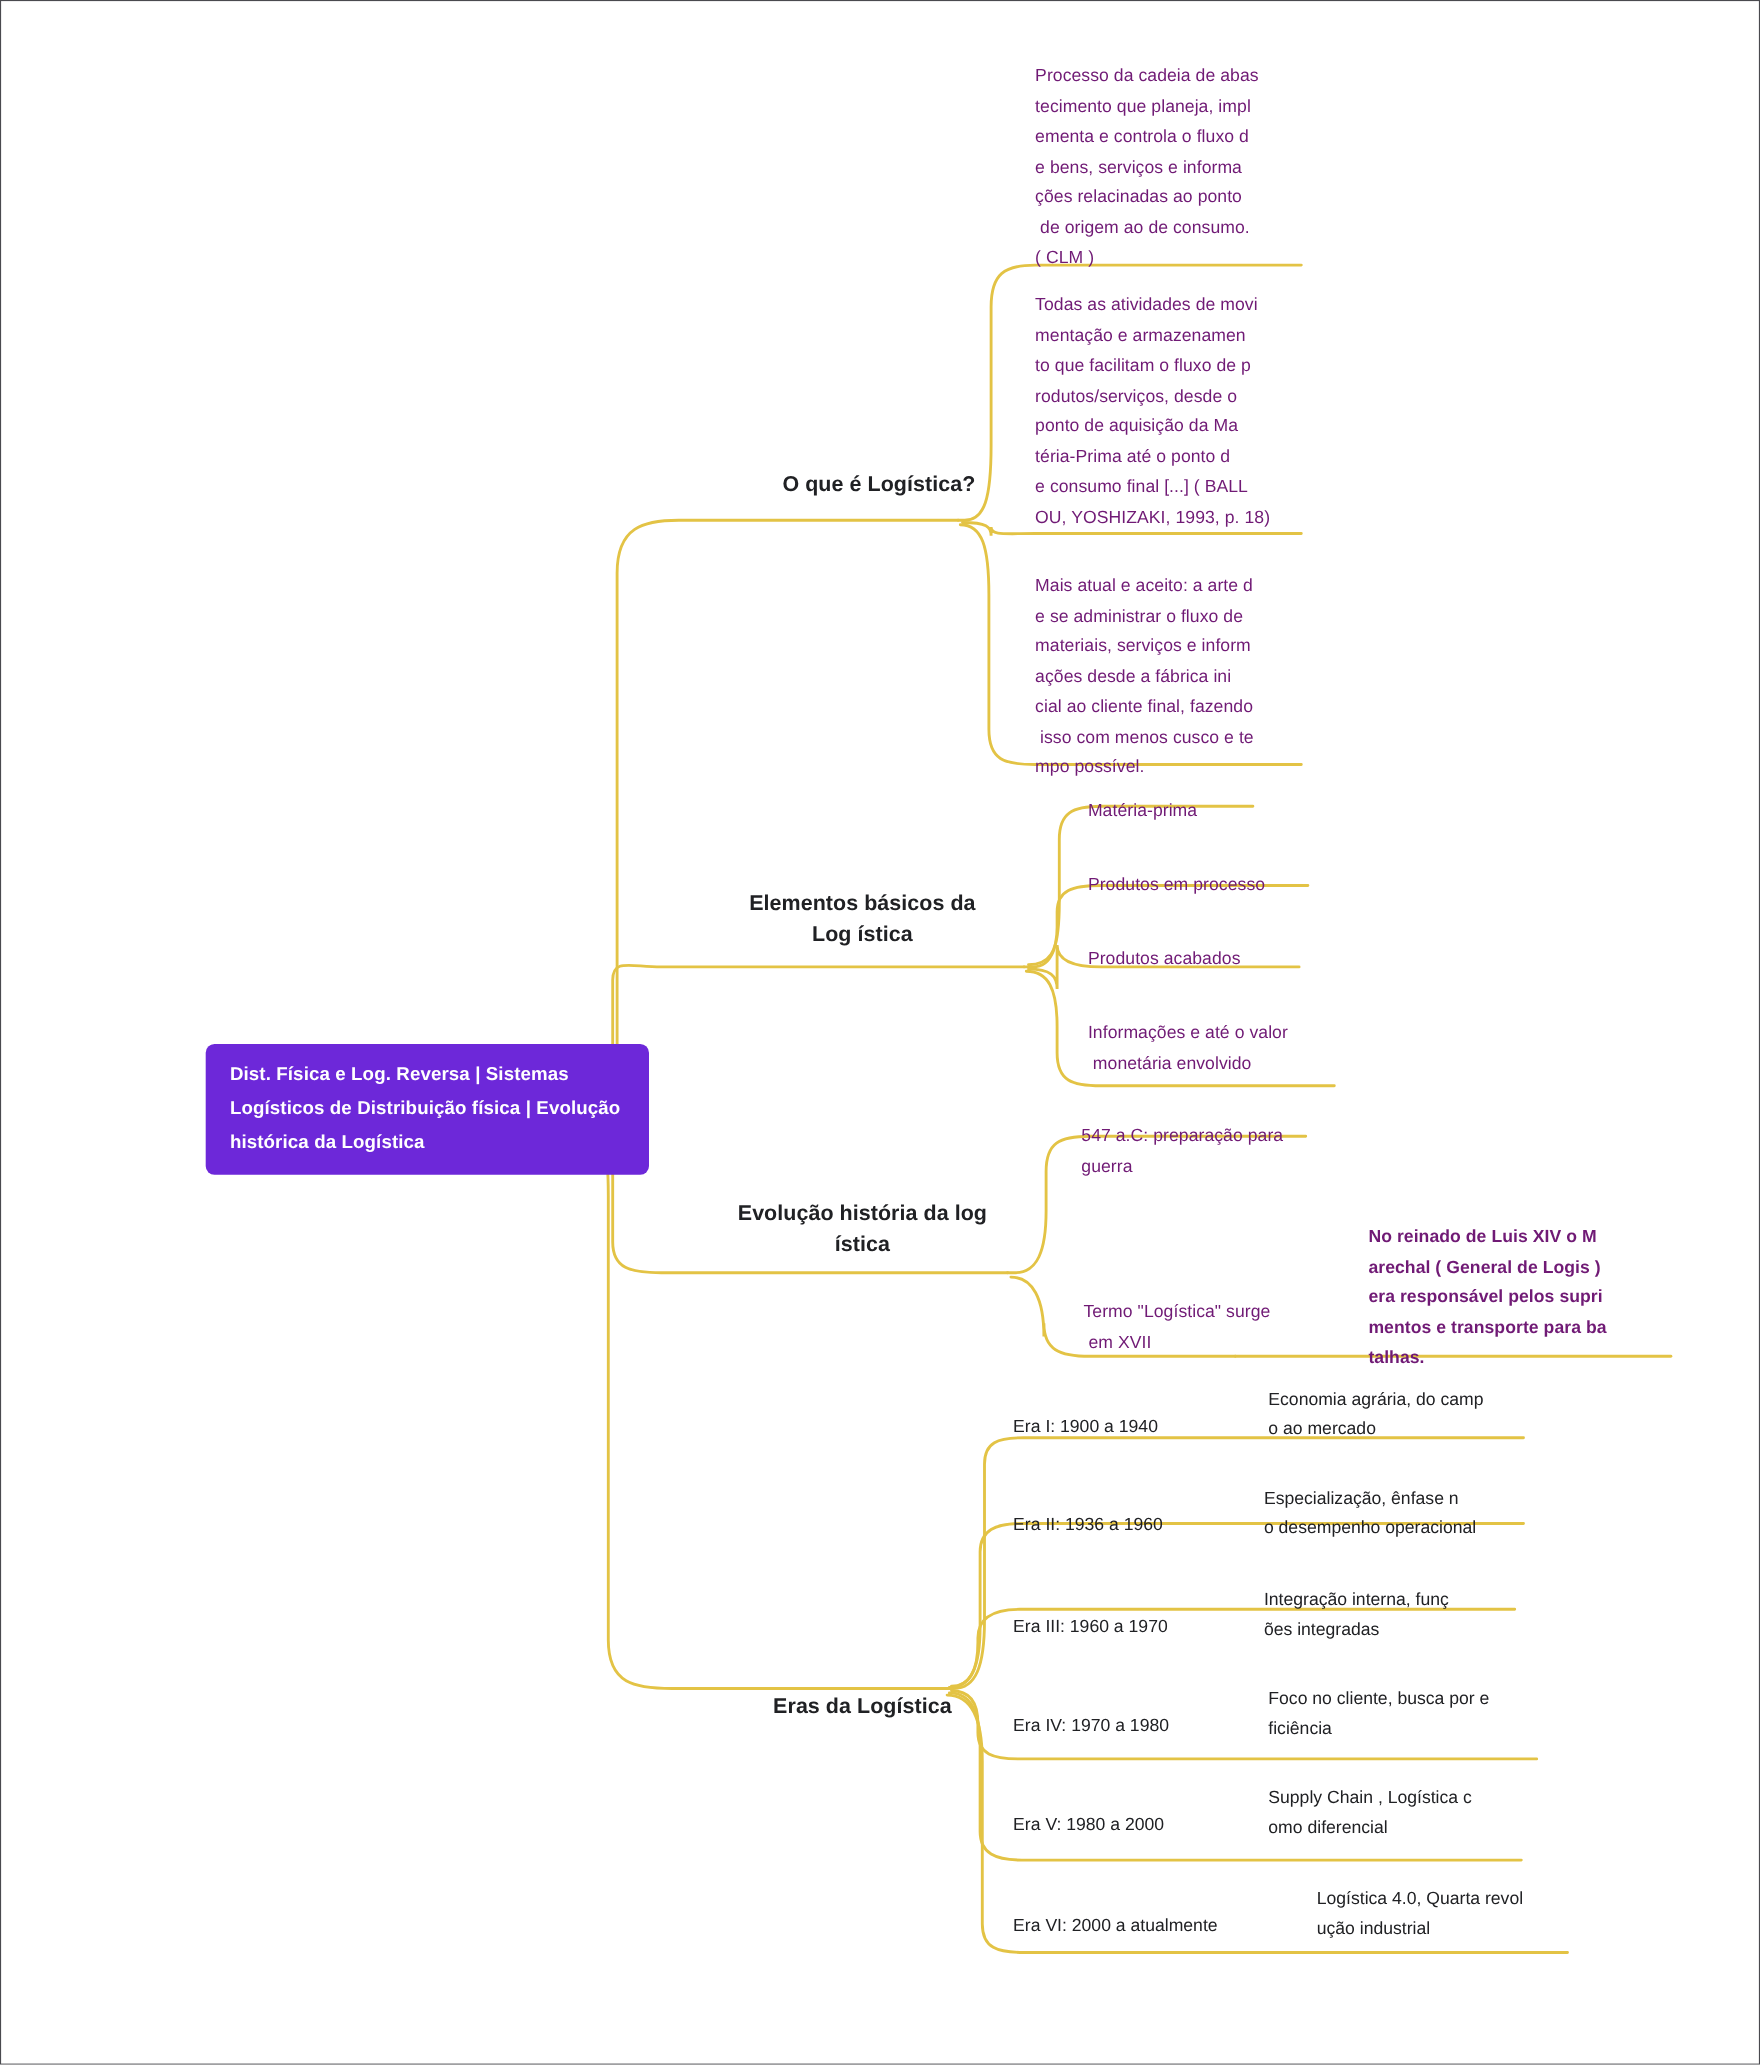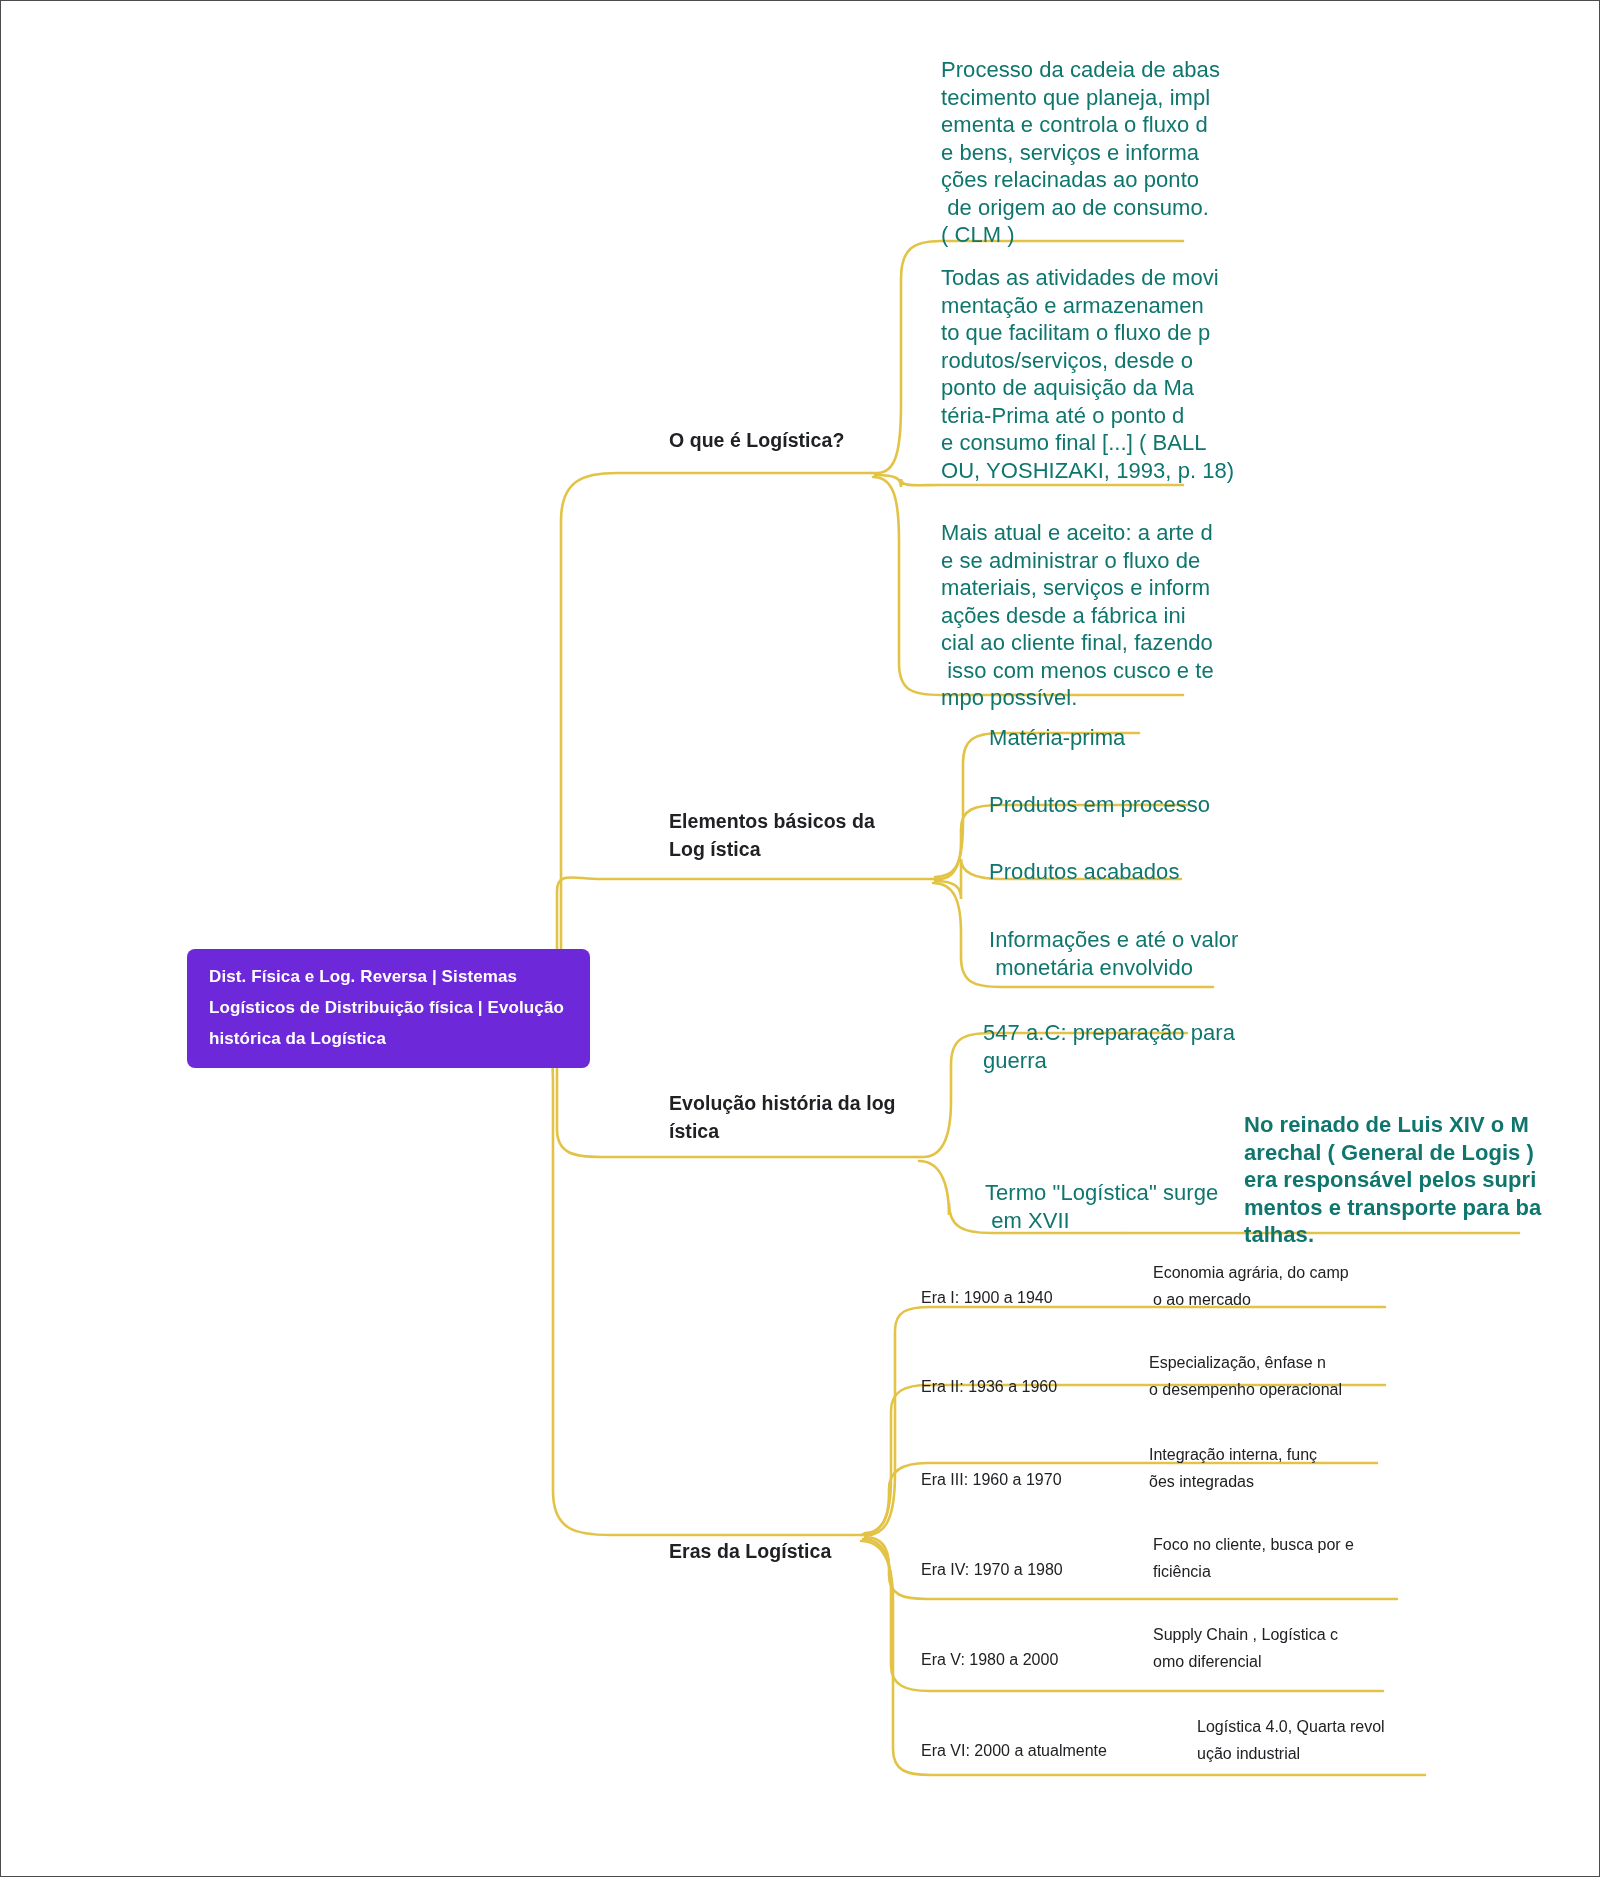--- a/index.html
+++ b/index.html
@@ -43,25 +43,26 @@
     font-weight: 700;
     letter-spacing: .1px;
   }
   
   .branch-label {
     color: #202124;
     font-size: 19.5px;
     line-height: 28px;
     font-weight: 700;
     letter-spacing: .05px;
+    text-align: center;
   }
   
   .leaf {
-    color: #0f766e;
-    font-size: 22px;
+    color: #701a75;
+    font-size: 16px;
     line-height: 27.5px;
     font-weight: 400;
     letter-spacing: .05px;
   }
   .leaf-sm {
     color: #202124;
     font-size: 16px;
     line-height: 27px;
     font-weight: 400;
   }

